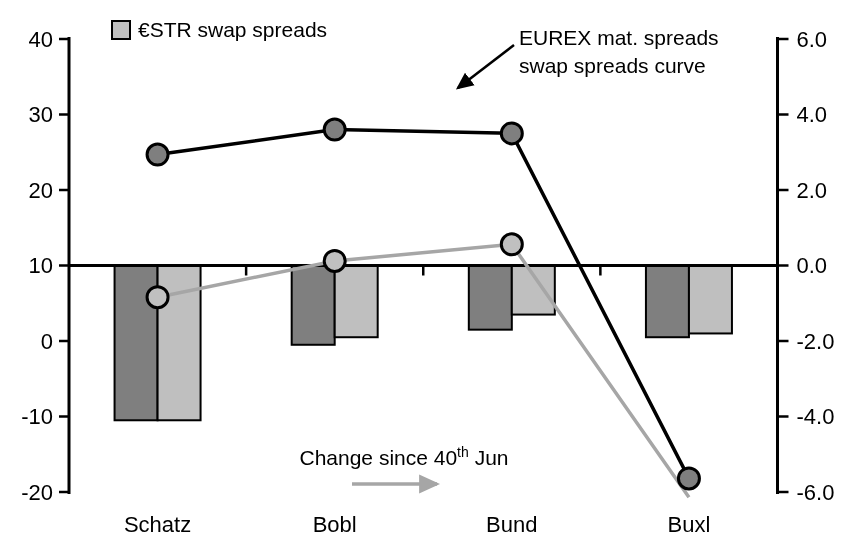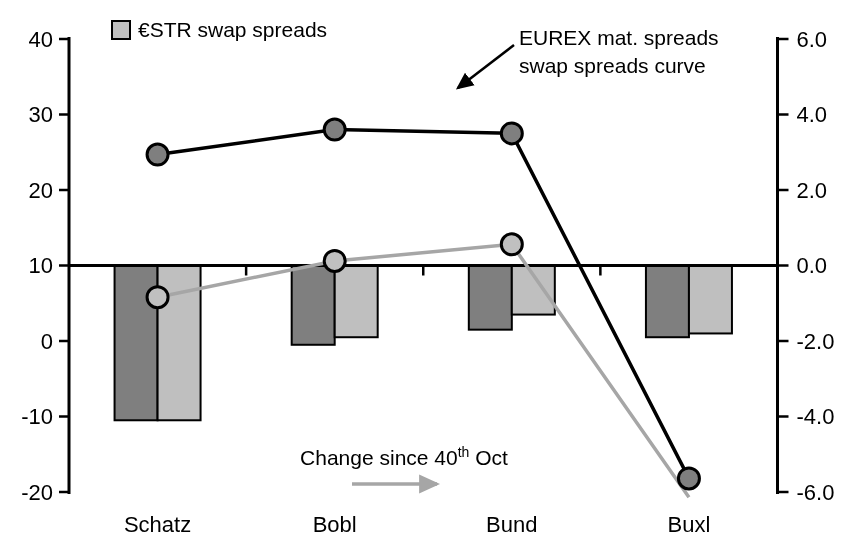--- a/index.html
+++ b/index.html
@@ -104,15 +104,15 @@
       <span class="swatch" id="swatch-1" style="background: rgb(191, 191, 191);"></span>
       <span class="legend-label">€STR swap spreads</span>
     </div>
   </div>
 
   <div class="eurex-note">
     <div>EUREX mat. spreads</div>
     <div>swap spreads curve</div>
   </div>
 
-  <div class="change-note"><span>Change since 40</span><sup>th</sup><span> Oct</span></div>
+  <div class="change-note"><span>Change since 40</span><sup>th</sup><span> Jun</span></div>
 
 </div>
 
 </body></html>

